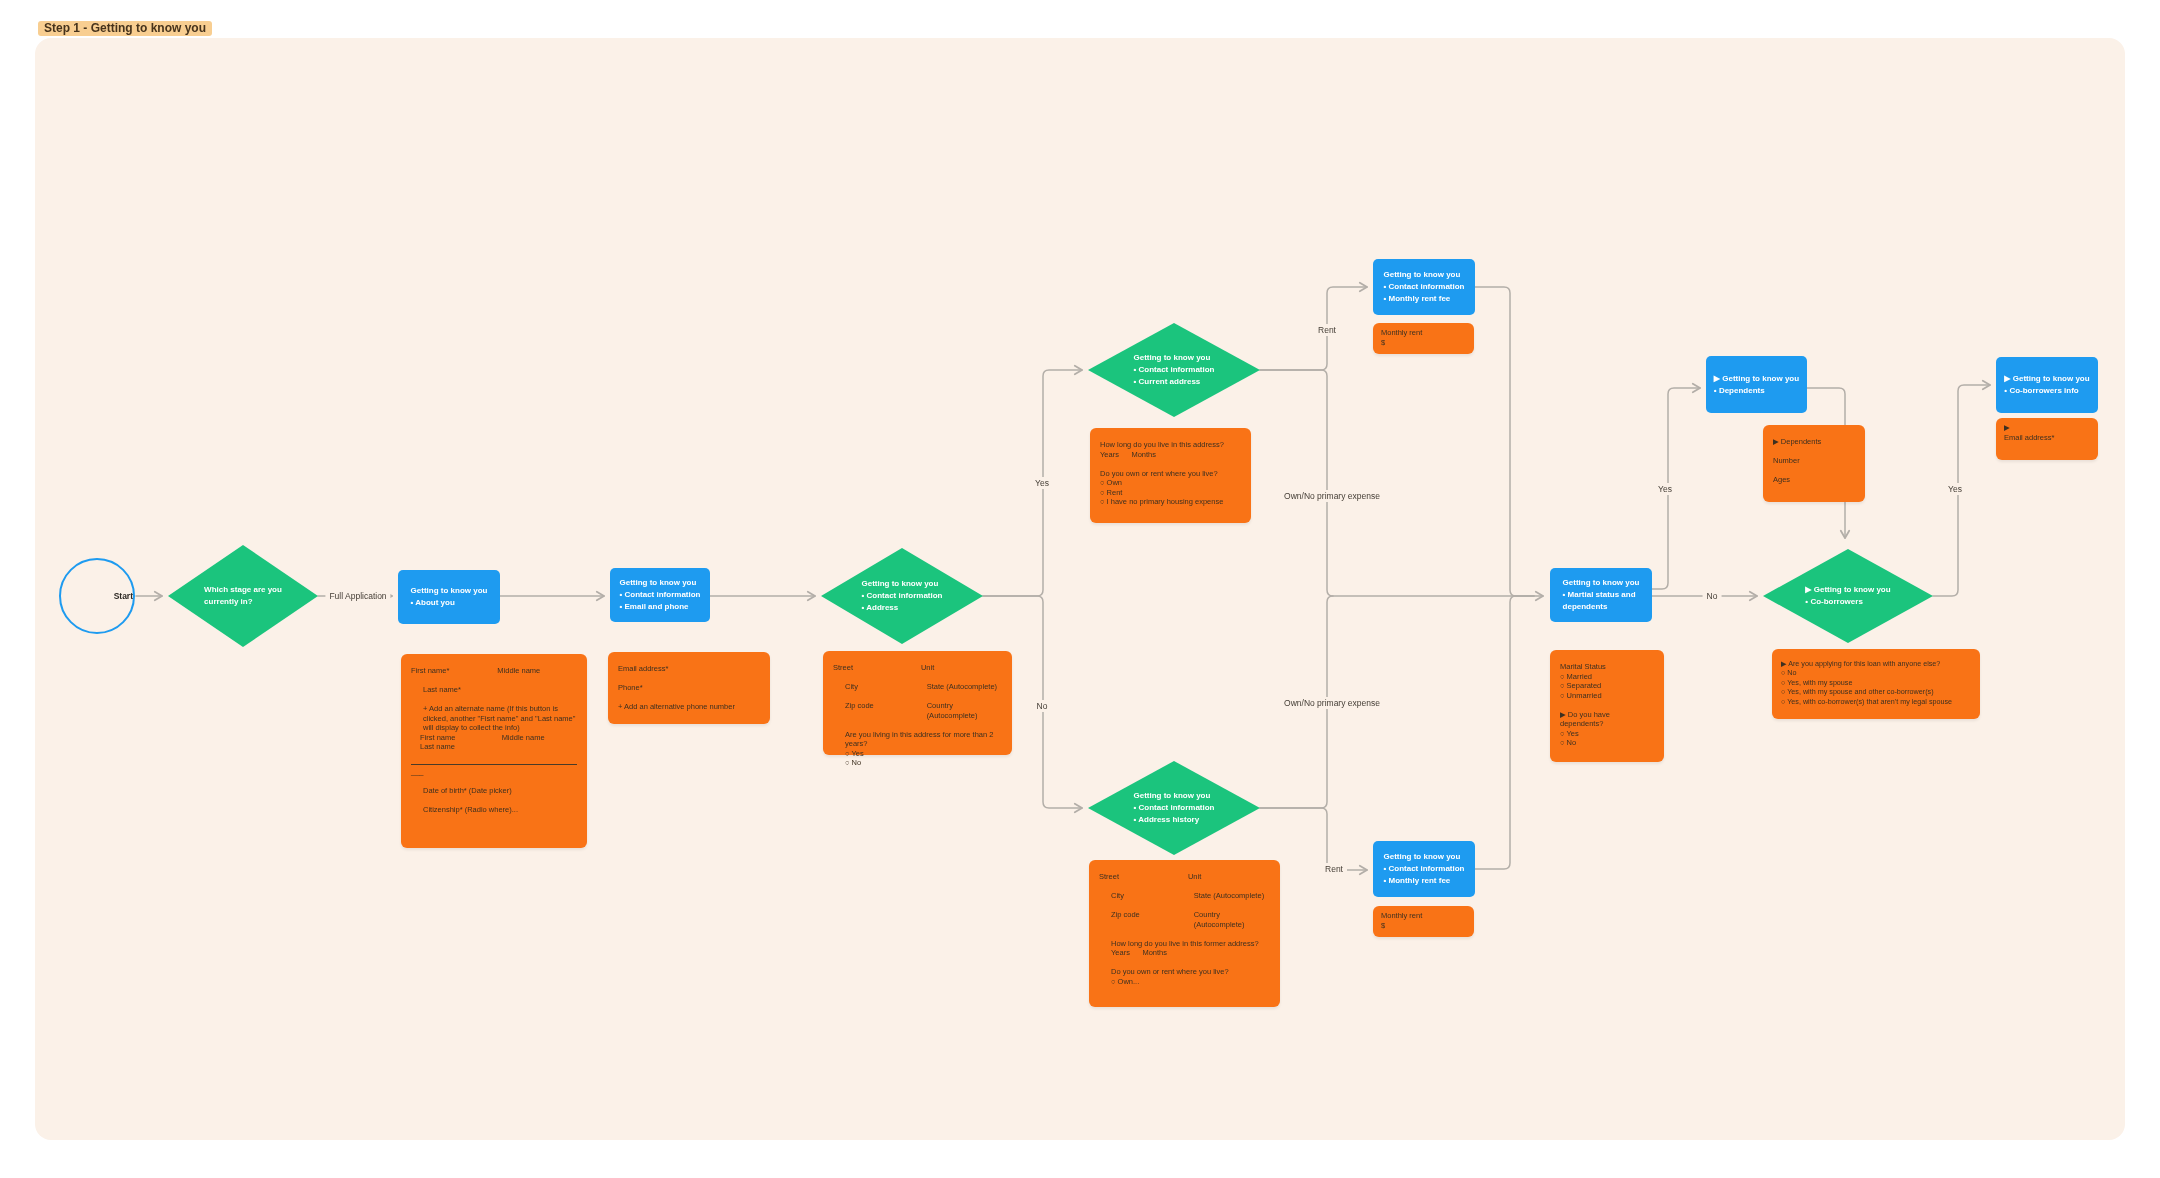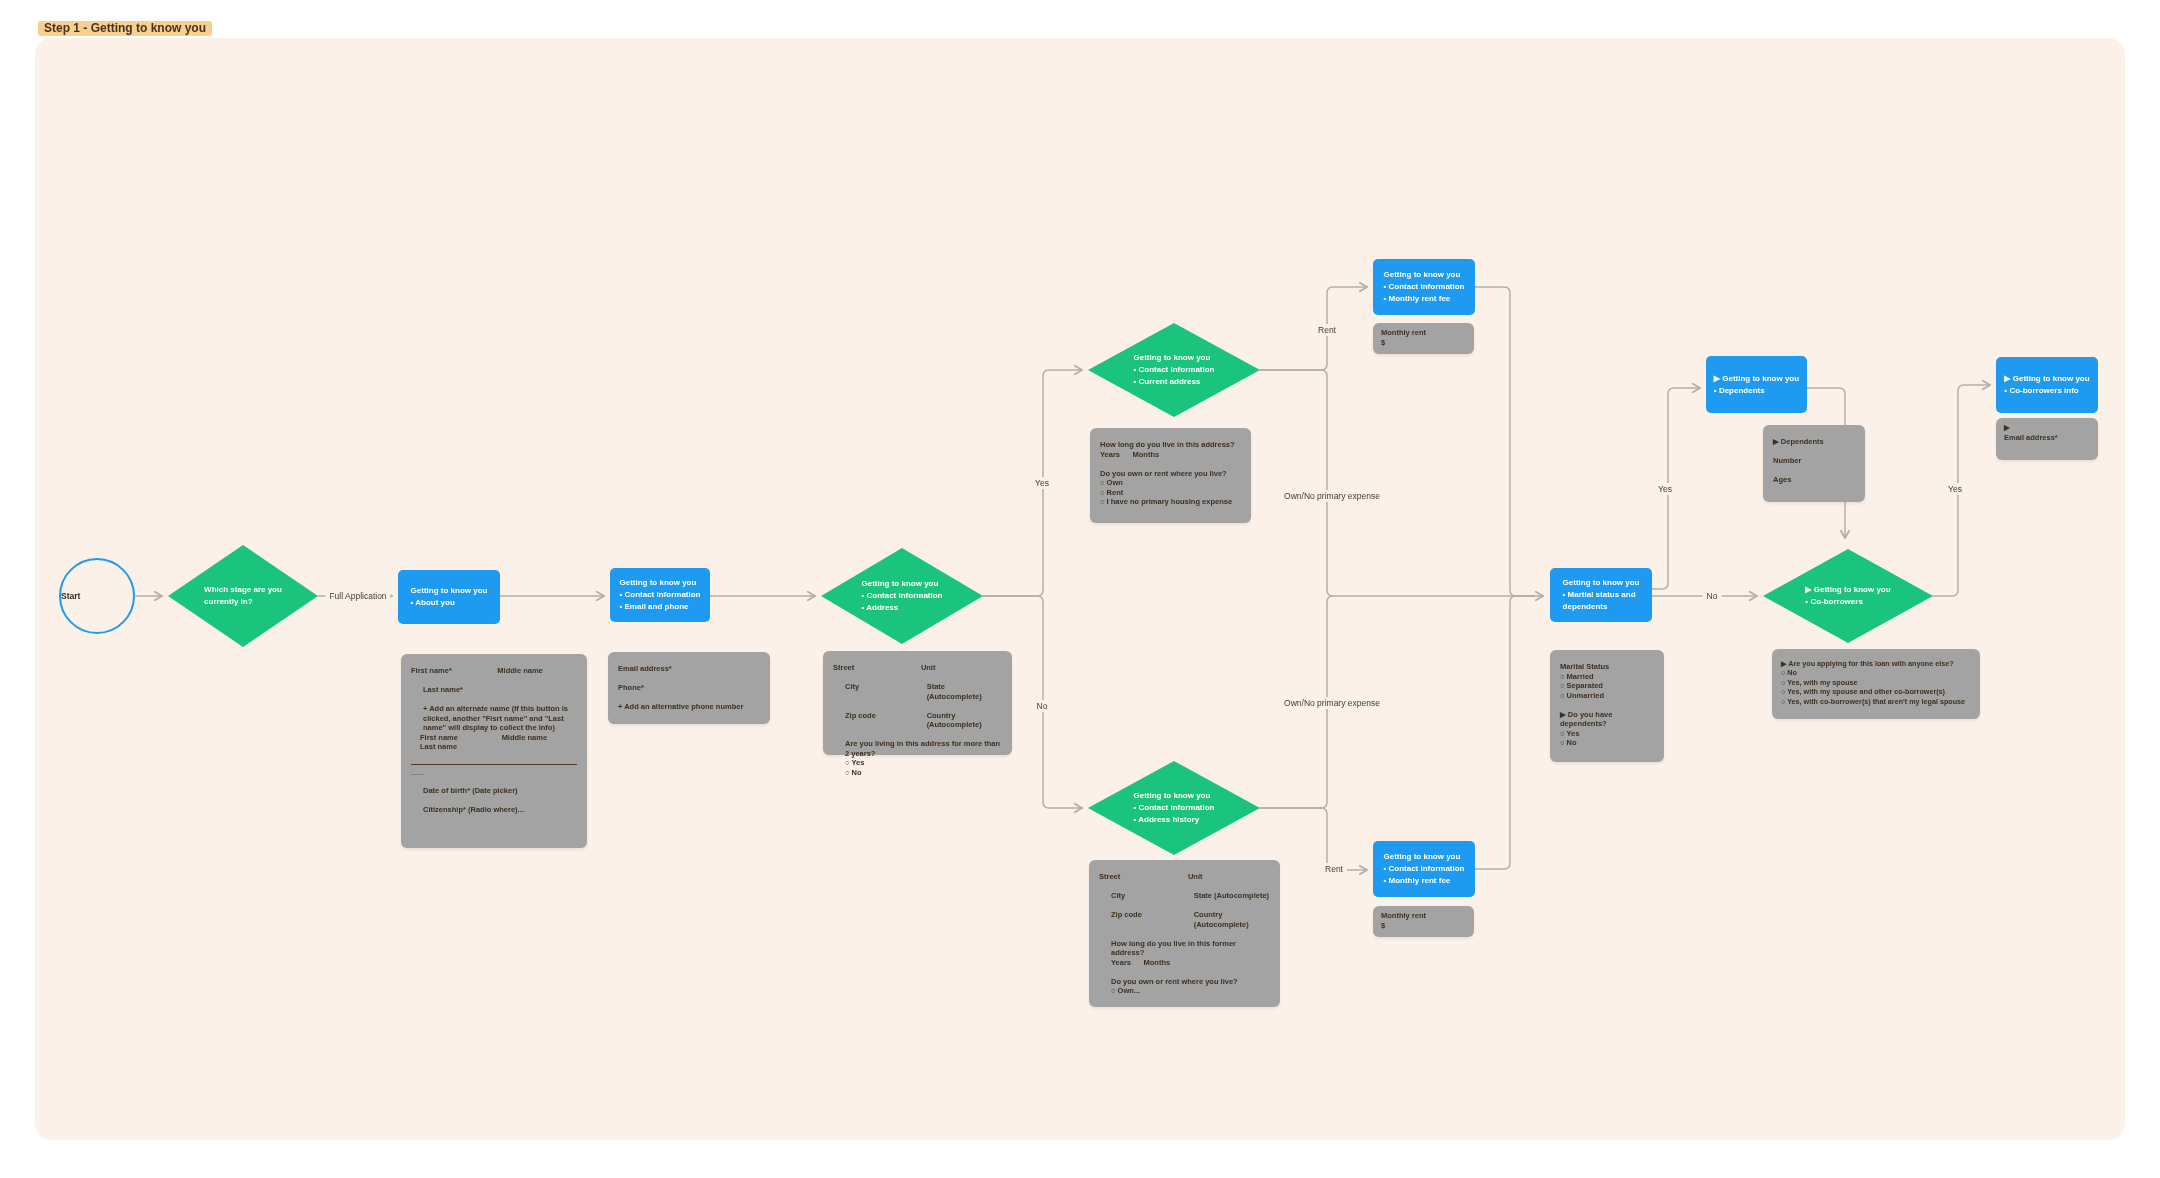--- a/index.html
+++ b/index.html
@@ -18,39 +18,39 @@
     background:#F8CE91; color:#46331C;
     font-size:12px; font-weight:600; line-height:11px;
     padding:2px 6px; border-radius:3px; white-space:nowrap;
   }
   svg.edges { position:absolute; left:0; top:0; pointer-events:none; }
   svg.edges path { fill:none; stroke:#B3AEA8; stroke-width:1.5; stroke-linecap:round; }
 
   .start-circle {
     position:absolute; left:59px; top:558px; width:76px; height:76px;
     border:2.5px solid #1E9BF0; border-radius:50%; box-sizing:border-box;
-    display:flex; align-items:center; justify-content:flex-start;
+    display:flex; align-items:center; justify-content:flex-end;
     font-size:8.5px; font-weight:700; color:#2E2A25;
   }
   .bluebox {
     position:absolute; background:#1E9BF0; border-radius:5px; box-sizing:border-box;
     display:flex; align-items:center; justify-content:center; padding:4px 5px;
   }
   .diamond {
     position:absolute; background:#1BC47D;
     clip-path:polygon(50% 0,100% 50%,50% 100%,0 50%);
     display:flex; align-items:center; justify-content:center; box-sizing:border-box;
   }
   .shape-text {
     color:#ffffff; font-size:8px; font-weight:700; line-height:12px;
     white-space:pre-line; 
   }
   .note {
-    position:absolute; background:#a3a3a3; border-radius:6px; box-sizing:border-box;
-    padding:12px 10px; color:#3E3020; font-size:7.5px; font-weight:700; line-height:9.5px;
+    position:absolute; background:#f97316; border-radius:6px; box-sizing:border-box;
+    padding:12px 10px; color:#3E3020; font-size:7.5px; font-weight:400; line-height:9.5px;
     box-shadow:0 2px 3px rgba(0,0,0,0.07);
   }
   .note .txt { white-space:pre-wrap; }
   .note .nrow { display:flex; }
   .note .nrow span:first-child { width:52%; flex-shrink:0; }
   .note .mt  { margin-top:9.5px;margin-left:12px; }
   .note .ind { padding-left:9px; }
   .note .hr  { border-top:1px solid #4A3B28; margin:12px 0 2px 0; }
   .note.small { font-size:7.2px; line-height:9.4px; }
   .elabel {

